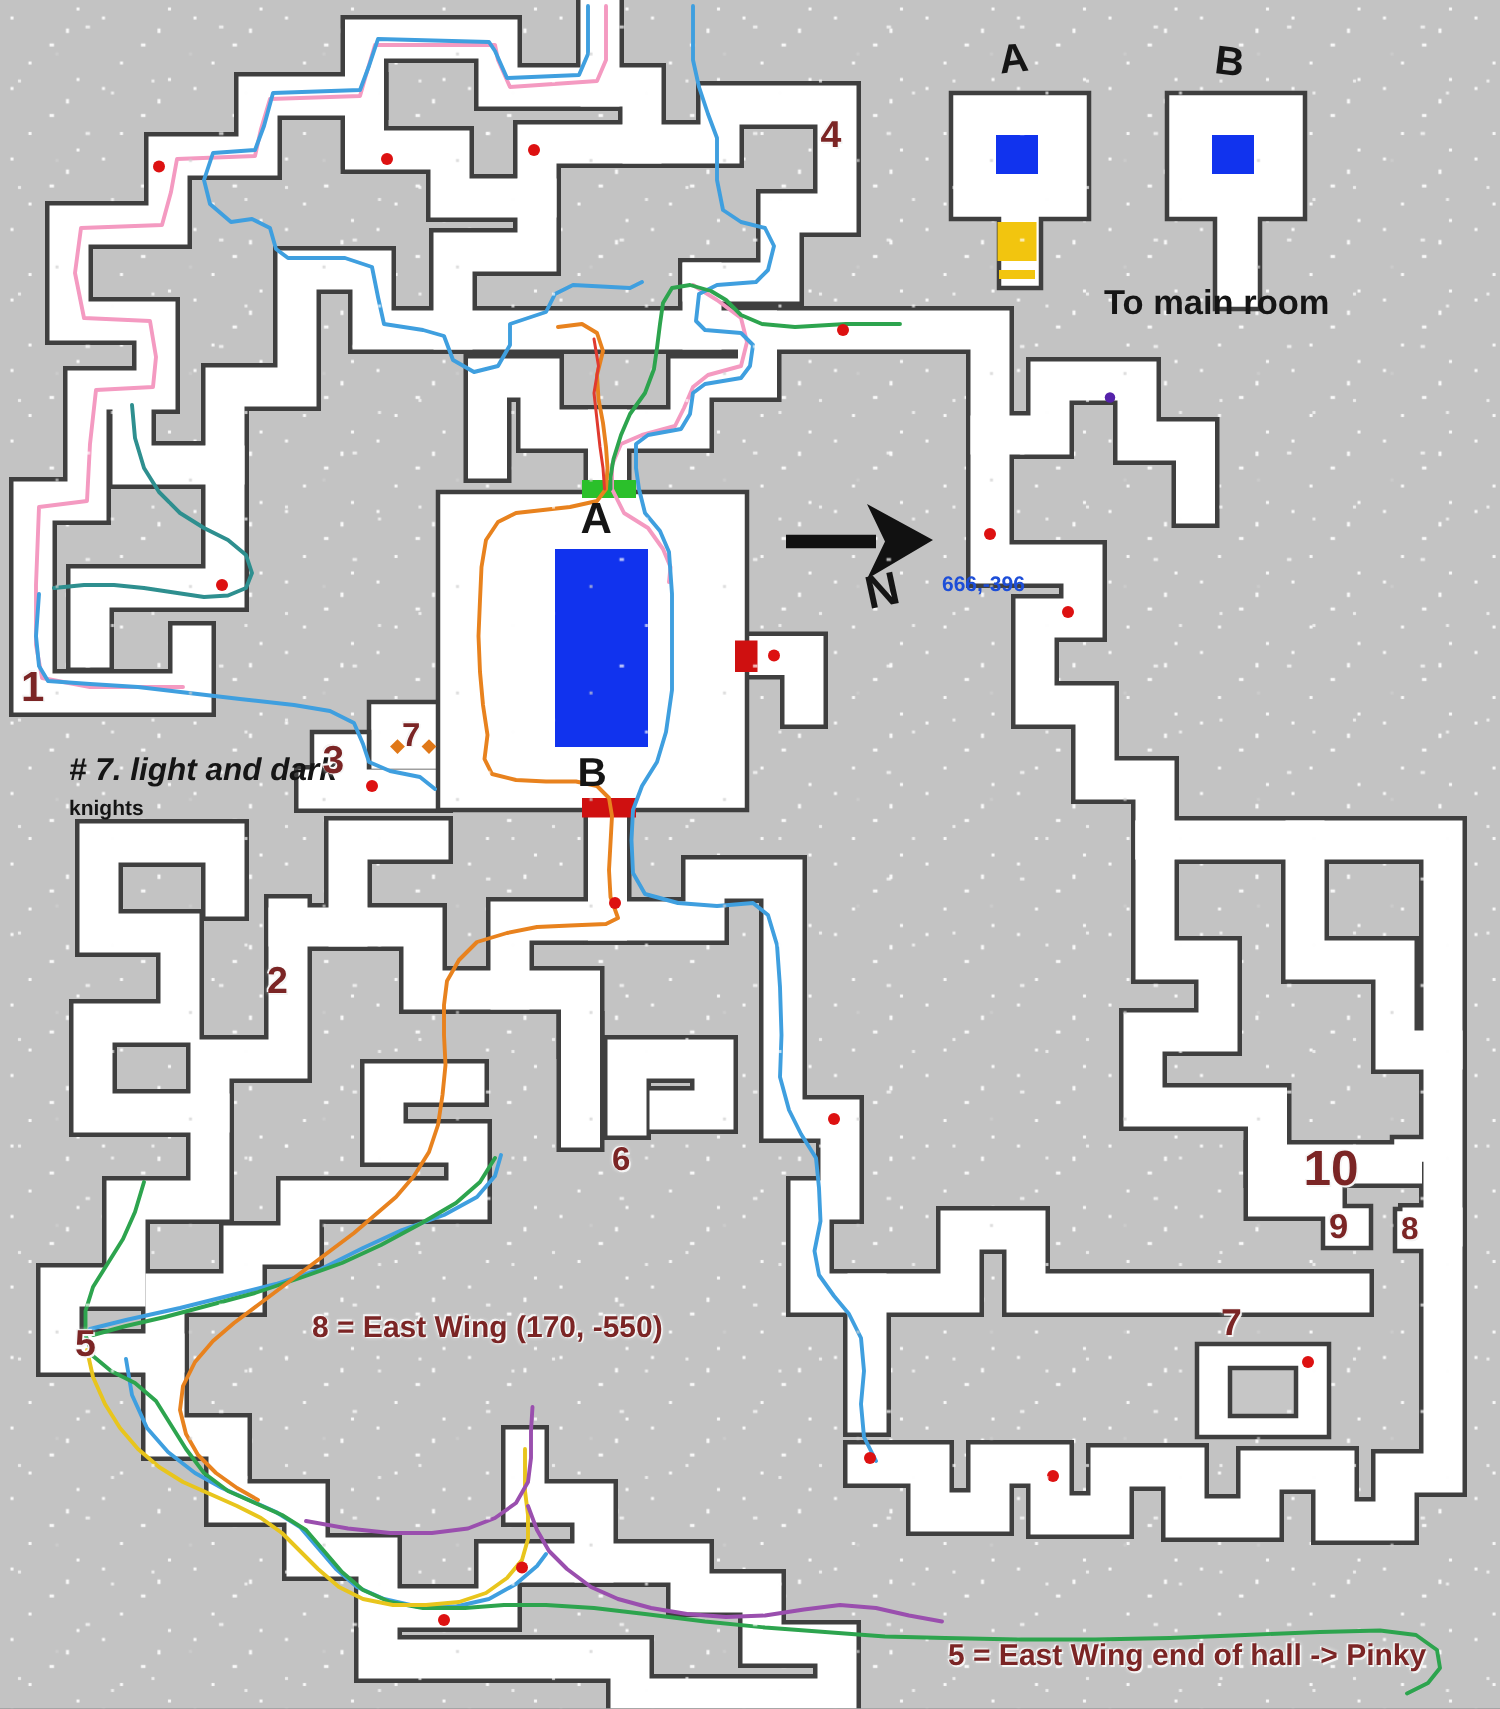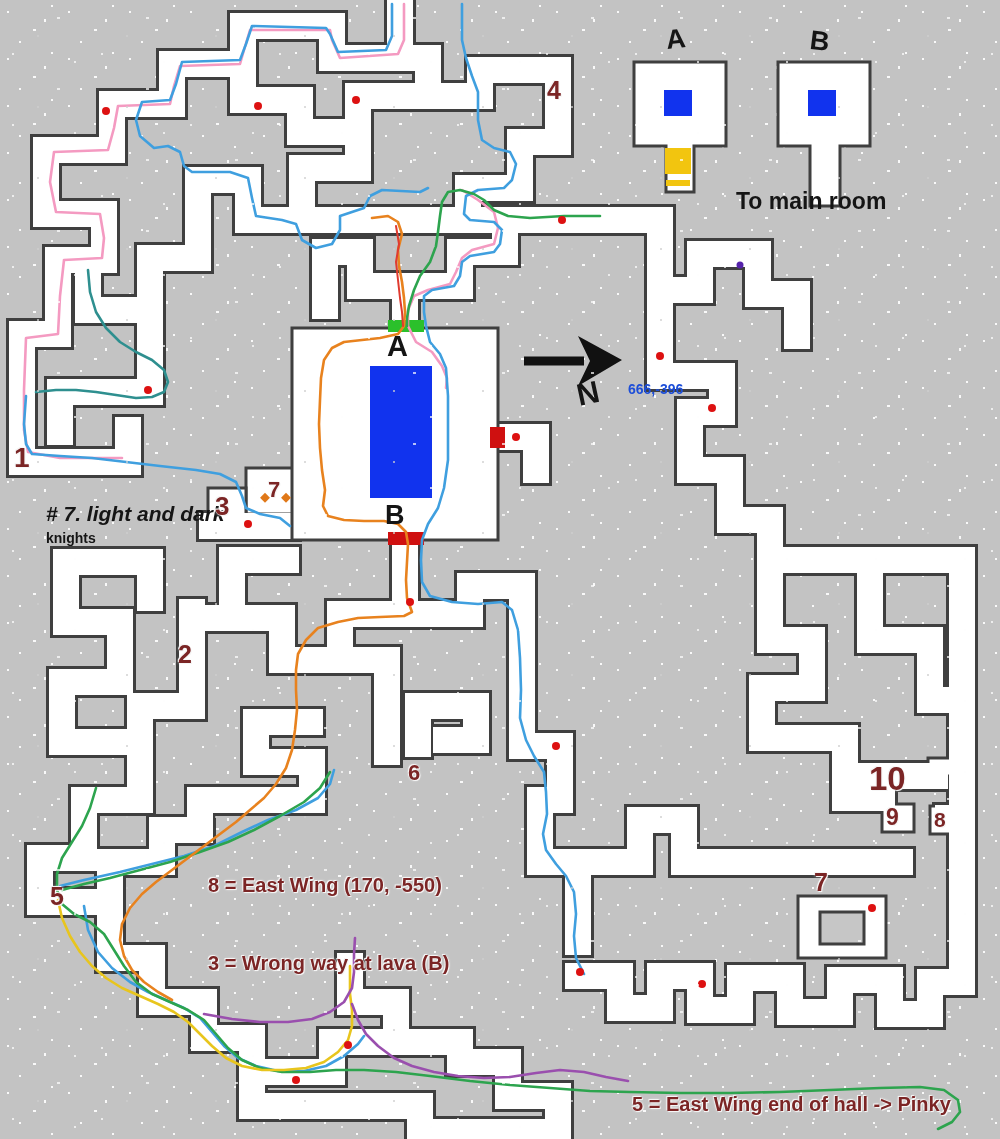--- a/index.html
+++ b/index.html
@@ -194,21 +194,20 @@
 
 <div class="lbl black" style="left:577px;top:376px;font-size:31px;transform:rotate(-12deg);">N</div>
 <div class="lbl bluetxt" style="left:628px;top:381px;font-size:14px;">666,-396</div>
 
 <div class="lbl black" style="left:46px;top:502px;font-size:21px;font-style:italic;"># 7. light and dark</div>
 <div class="lbl black" style="left:46px;top:530px;font-size:14px;">knights</div>
 
 
 <div class="lbl dkred leg1 legend" style="left:208px;top:820px;">
   <div>8 = East Wing (170, -550)</div>
-  <div>3 = Wrong way at lava (B)</div>
 </div>
 
 <div class="lbl dkred leg2 legend" style="left:632px;top:1042px;">
   <div>5 = East Wing end of hall -&gt; Pinky</div>
   
 </div>
 
 <div class="lbl dkred" style="left:14px;top:442px;font-size:28px;">1</div>
 <div class="lbl dkred" style="left:178px;top:640px;font-size:25px;">2</div>
 <div class="lbl dkred" style="left:215px;top:492px;font-size:26px;">3</div>

